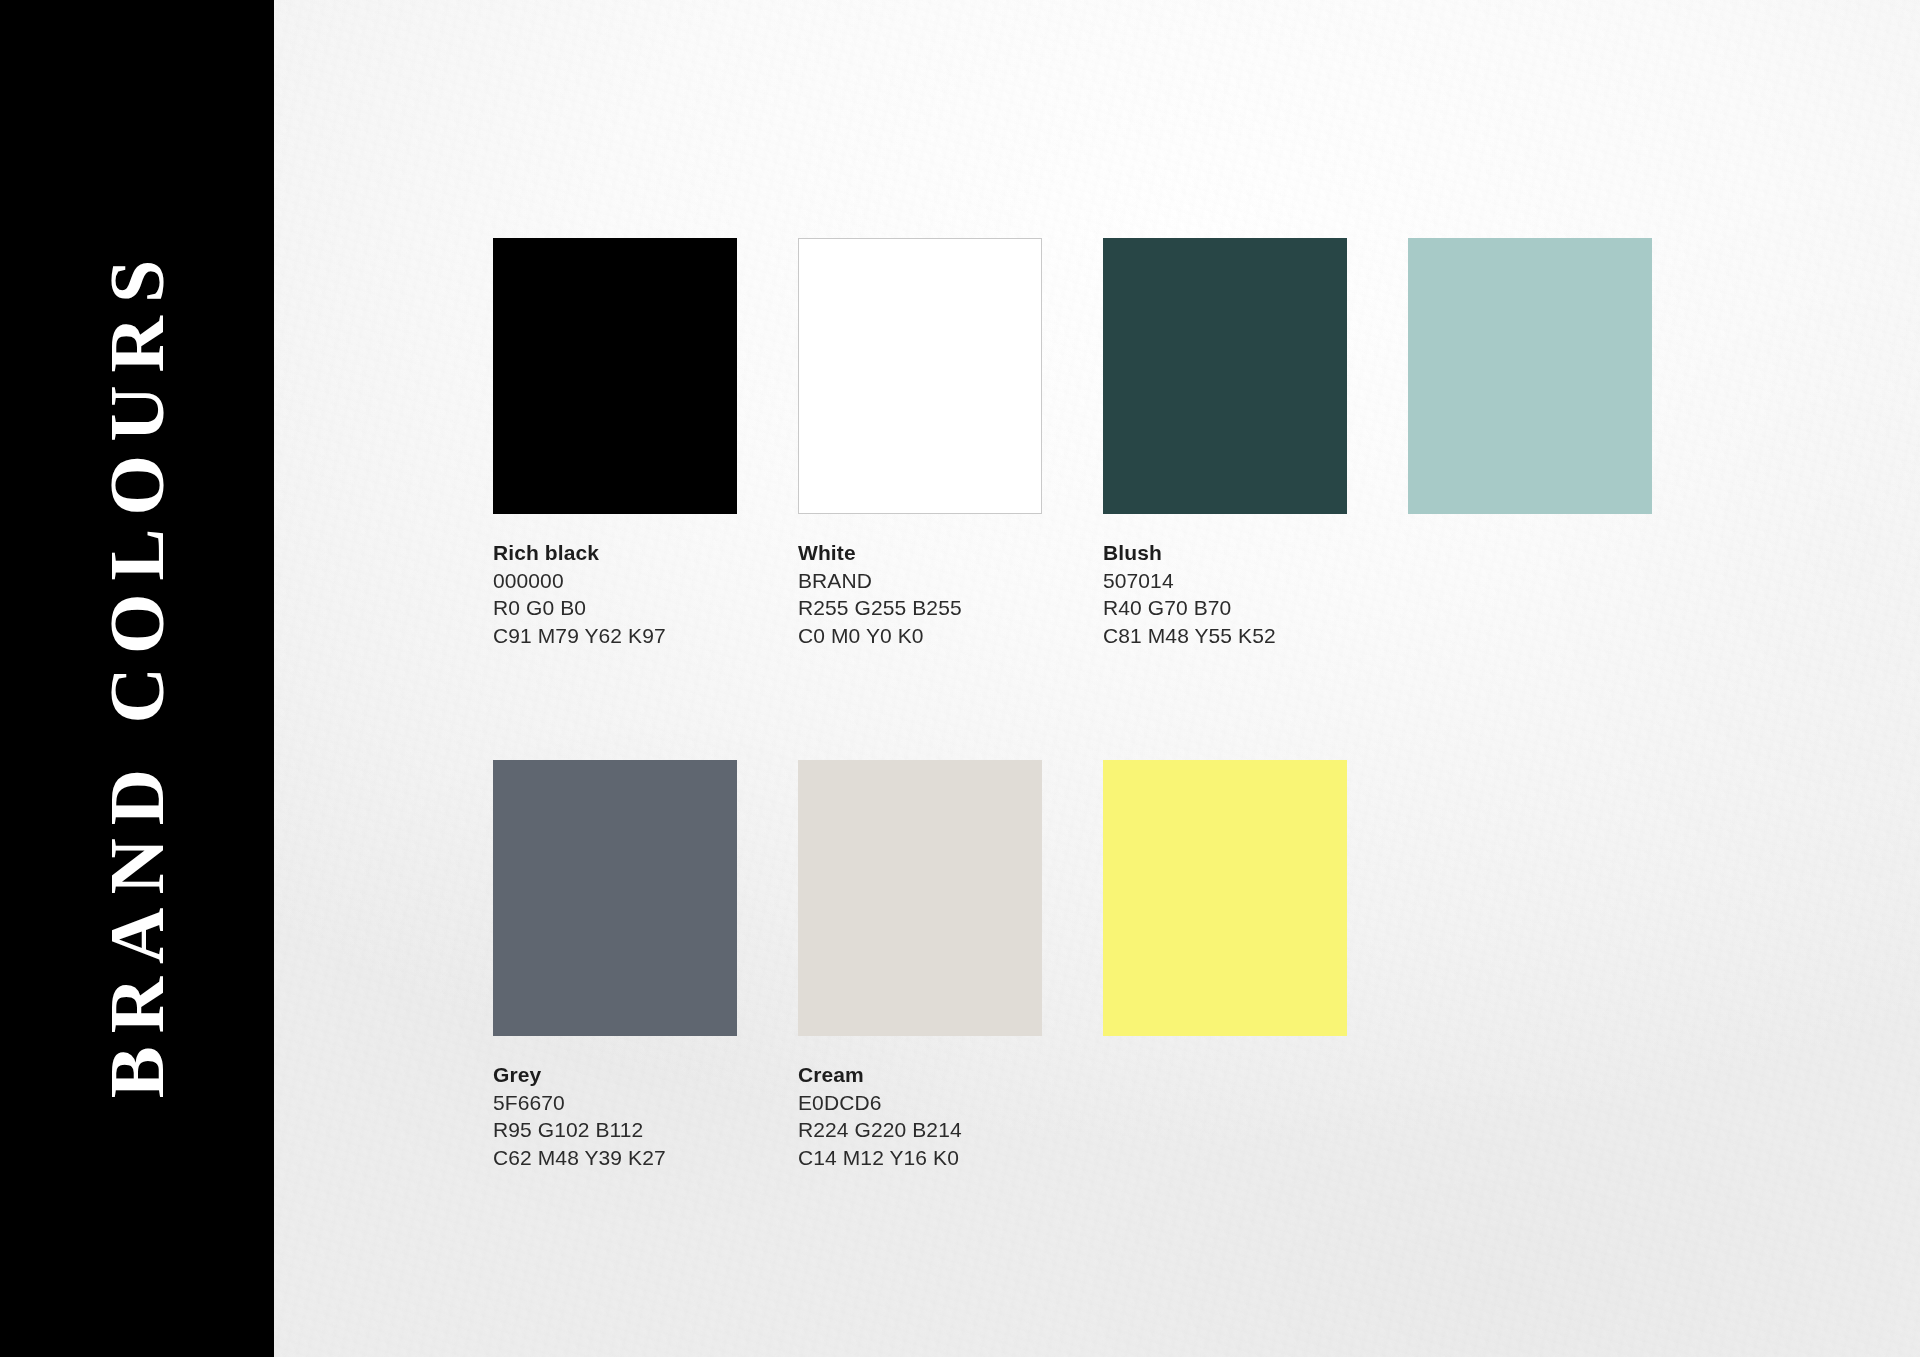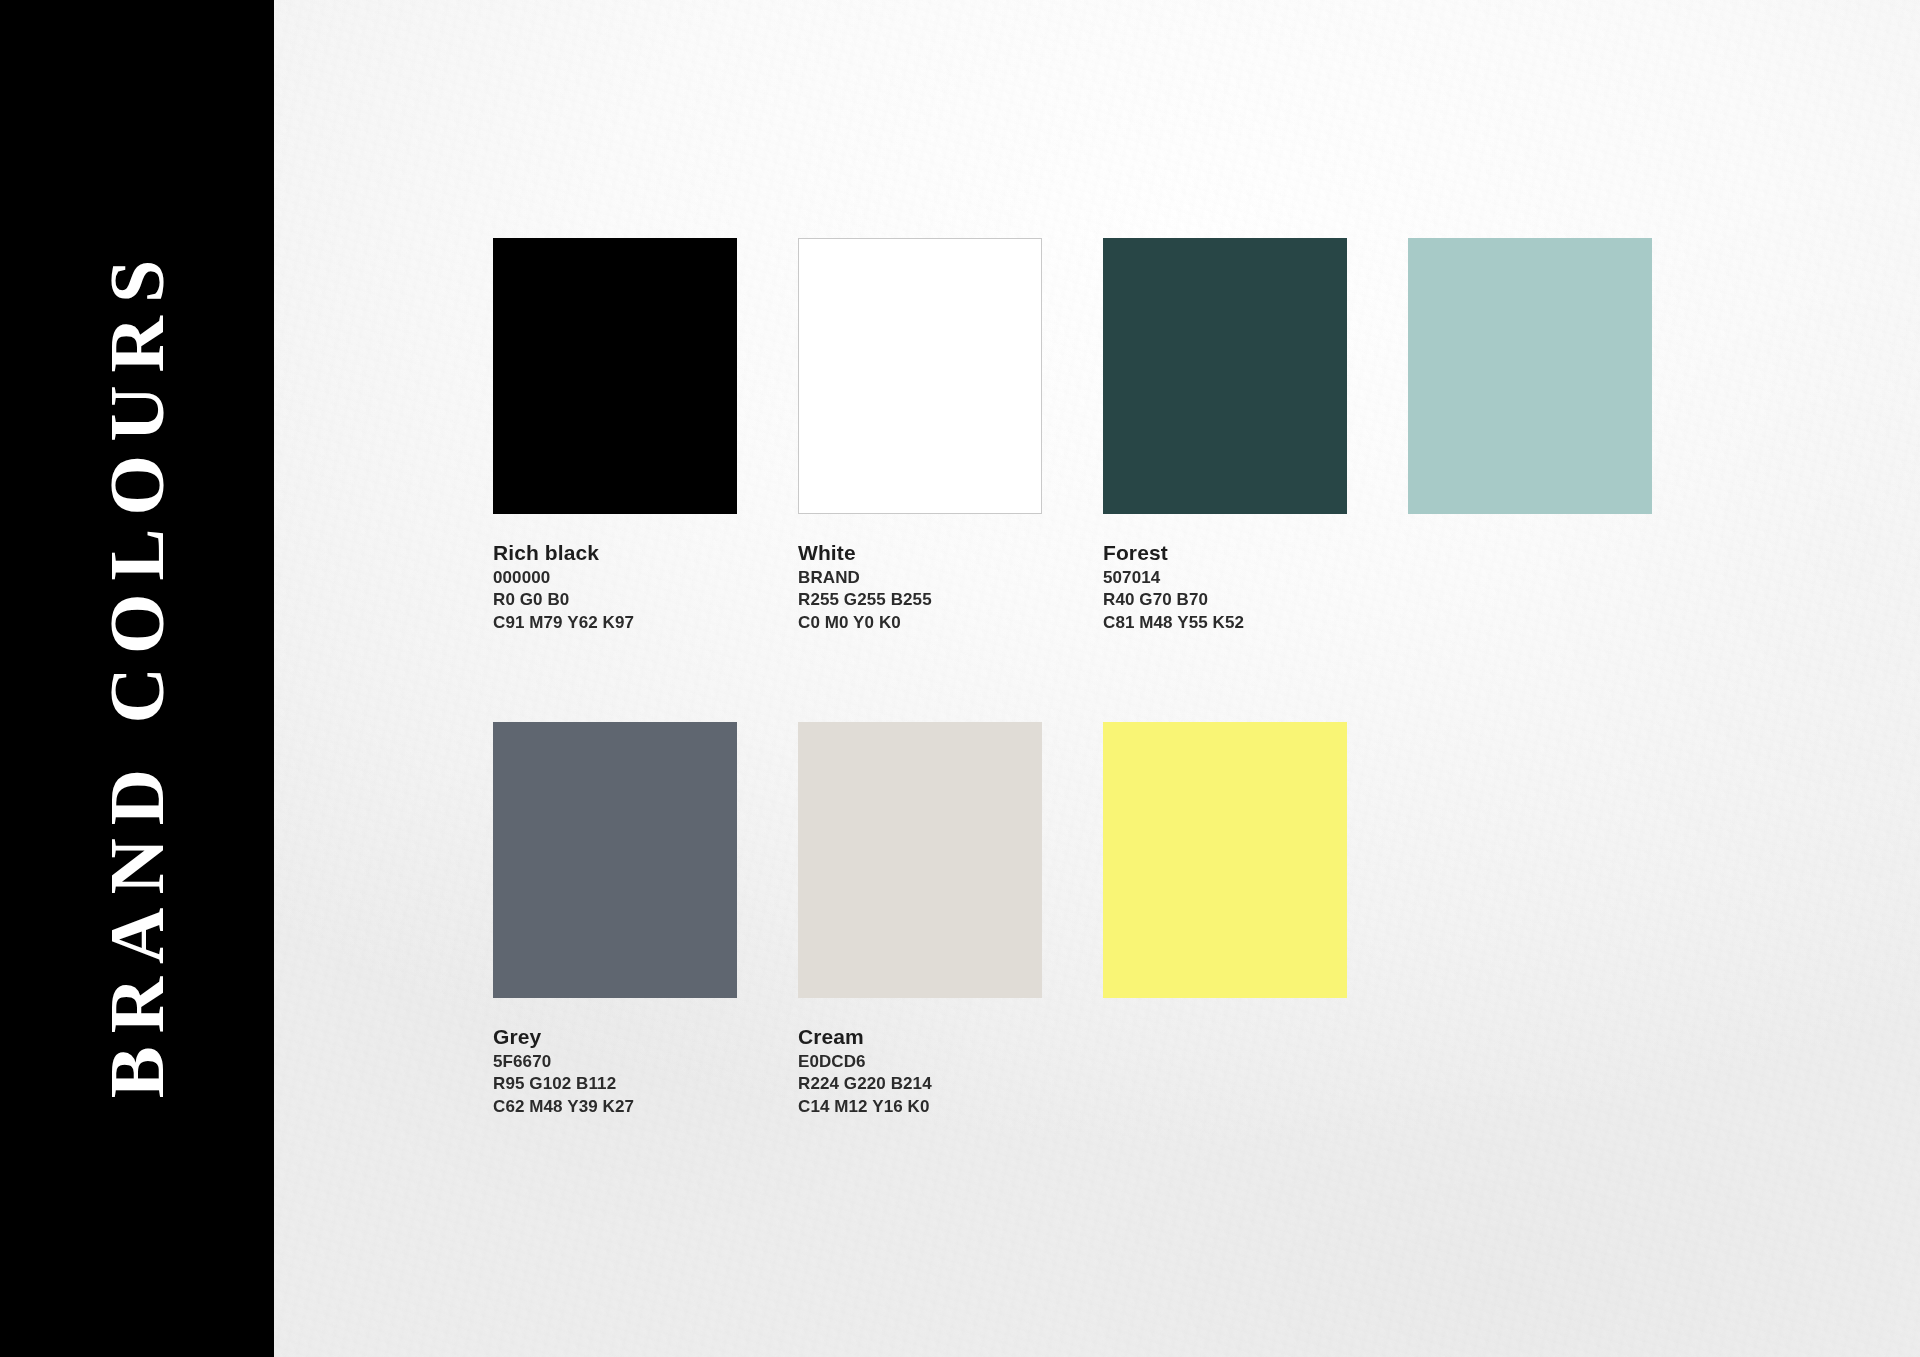--- a/index.html
+++ b/index.html
@@ -77,21 +77,21 @@
     column-gap: 61px;
     row-gap: 0;
     z-index: 3;
   }
 
   .swatch-cell {
     width: 216px;
   }
 
   .swatch-cell.row-two {
-    margin-top: 88px;
+    margin-top: 110px;
   }
 
   .chip {
     width: 244px;
     height: 276px;
     display: block;
   }
 
   .chip.bordered {
     border: 1px solid #c9c9c9;
@@ -103,22 +103,22 @@
   }
 
   .chip-name {
     font-size: 21px;
     font-weight: 700;
     line-height: 1.32;
     letter-spacing: 0.1px;
   }
 
   .chip-line {
-    font-size: 17px;
-    font-weight: 700;
+    font-size: 21px;
+    font-weight: 400;
     line-height: 1.32;
     letter-spacing: 0.1px;
     color: #2b2b2b;
   }
 </style>
 </head>
 <body>
 
 <div class="page">
 
@@ -143,21 +143,21 @@
         <div class="chip-meta">
           <div class="chip-name">White</div>
           <div class="chip-line">BRAND</div>
           <div class="chip-line">R255 G255 B255</div>
           <div class="chip-line">C0 M0 Y0 K0</div>
         </div>
       </div>
       <div class="swatch-cell">
         <div class="chip" style="background: rgb(40, 70, 70);"></div>
         <div class="chip-meta">
-          <div class="chip-name">Forest</div>
+          <div class="chip-name">Blush</div>
           <div class="chip-line">507014</div>
           <div class="chip-line">R40 G70 B70</div>
           <div class="chip-line">C81 M48 Y55 K52</div>
         </div>
       </div>
       <div class="swatch-cell">
         <div class="chip" style="background: rgb(167, 202, 199);"></div>
       </div>
       <div class="swatch-cell row-two">
         <div class="chip" style="background: rgb(95, 102, 112);"></div>

